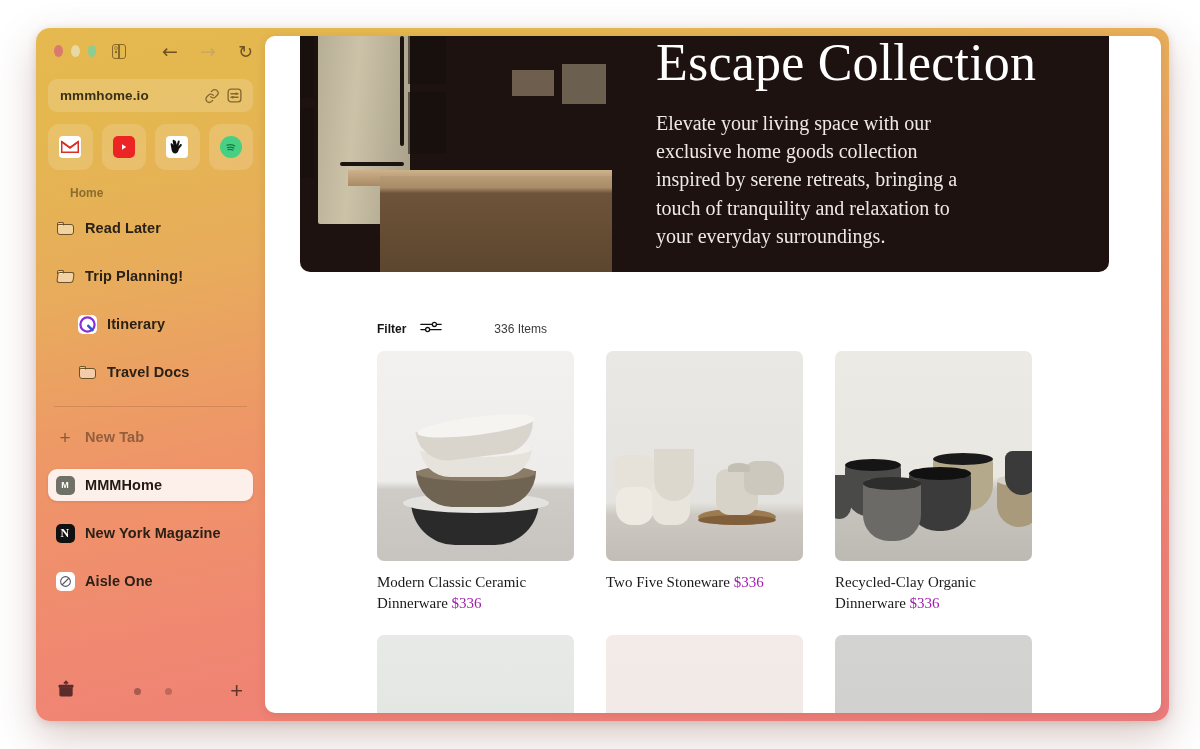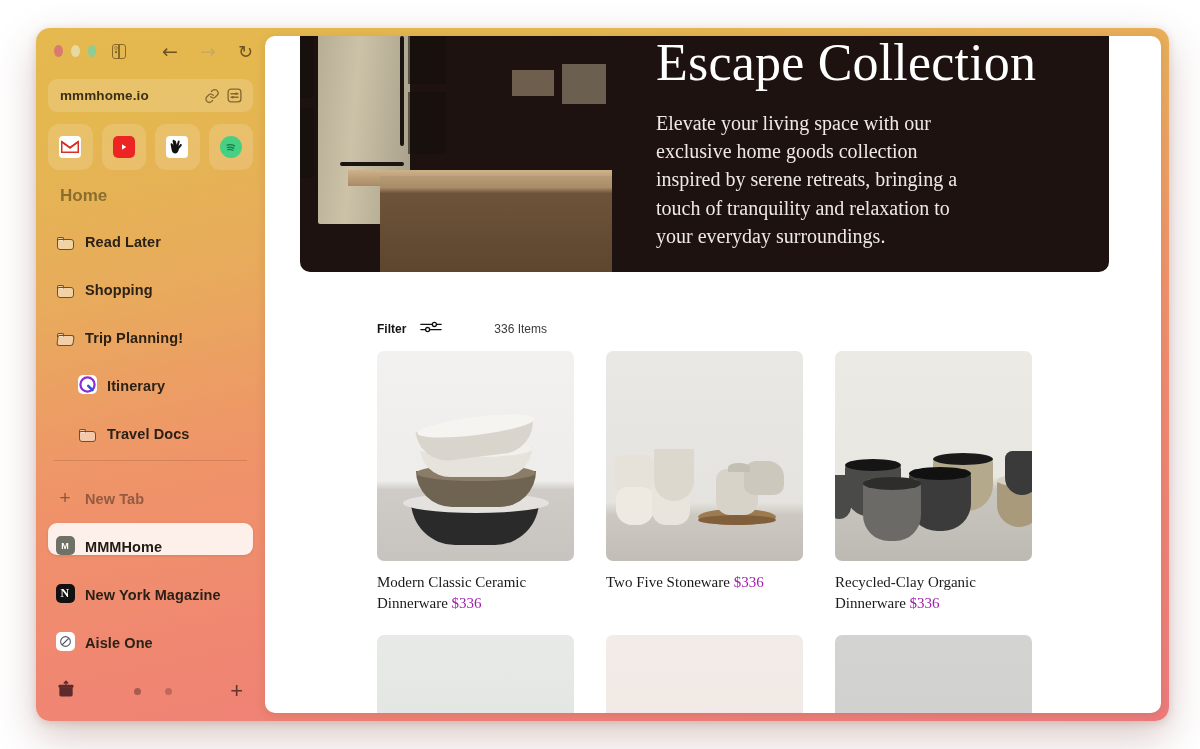--- a/index.html
+++ b/index.html
@@ -71,26 +71,26 @@
   
   #shortcuts { display: flex; gap: 9px; margin-top: 12px; }
   .sc {
     width: 46px; height: 46px; border-radius: 11px;
     background: rgba(255,255,255,.15);
     display: flex; align-items: center; justify-content: center;
   }
   .sc .glyph { width: 22px; height: 22px; display:flex; align-items:center; justify-content:center; border-radius:4px; }
 
   .section-label {
-    font-size: 17px; font-weight: 700; color: #7c6128;
-    margin: 16px 0 4px 12px; opacity: .85;
+    font-size: 12px; font-weight: 700; color: #7c6128;
+    margin: 16px 0 4px 22px; opacity: .85;
   }
 
   .item {
-    display: flex; align-items: flex-end;
+    display: flex; align-items: center;
     height: 32px; margin: 8px 0; padding-left: 6px;
     border-radius: 9px;
     font-size: 14.5px; font-weight: 700; color: #2b2117;
     letter-spacing: .1px;
   }
   .item.indent { padding-left: 28px; }
   .item .ico { width: 22px; flex: 0 0 22px; margin-right: 9px; display: flex; align-items: center; justify-content: center; }
 
   .folder { width:17px; height:13px; position:relative; }
   .folder .body { position:absolute; inset:2px 0 0 0; border:1.4px solid #6d5225; border-radius:2px 3px 3px 3px; background: rgba(255,255,255,.45); }
@@ -278,29 +278,20 @@
     <div class="item">
       <span class="ico">
           <span class="folder">
             <span class="tab"></span>
             <span class="body"></span>
           </span>
         </span>
       <span>Read Later</span>
     </div>
 
-    <div class="item">
-      <span class="ico">
-          <span class="folder">
-            <span class="tab"></span>
-            <span class="body"></span>
-          </span>
-        </span>
-      <span>Shopping</span>
-    </div>
 
     <div class="item">
       <span class="ico">
           <span class="folder open">
             <span class="tab"></span>
             <span class="body"></span>
           </span>
         </span>
       <span>Trip Planning!</span>
     </div>

